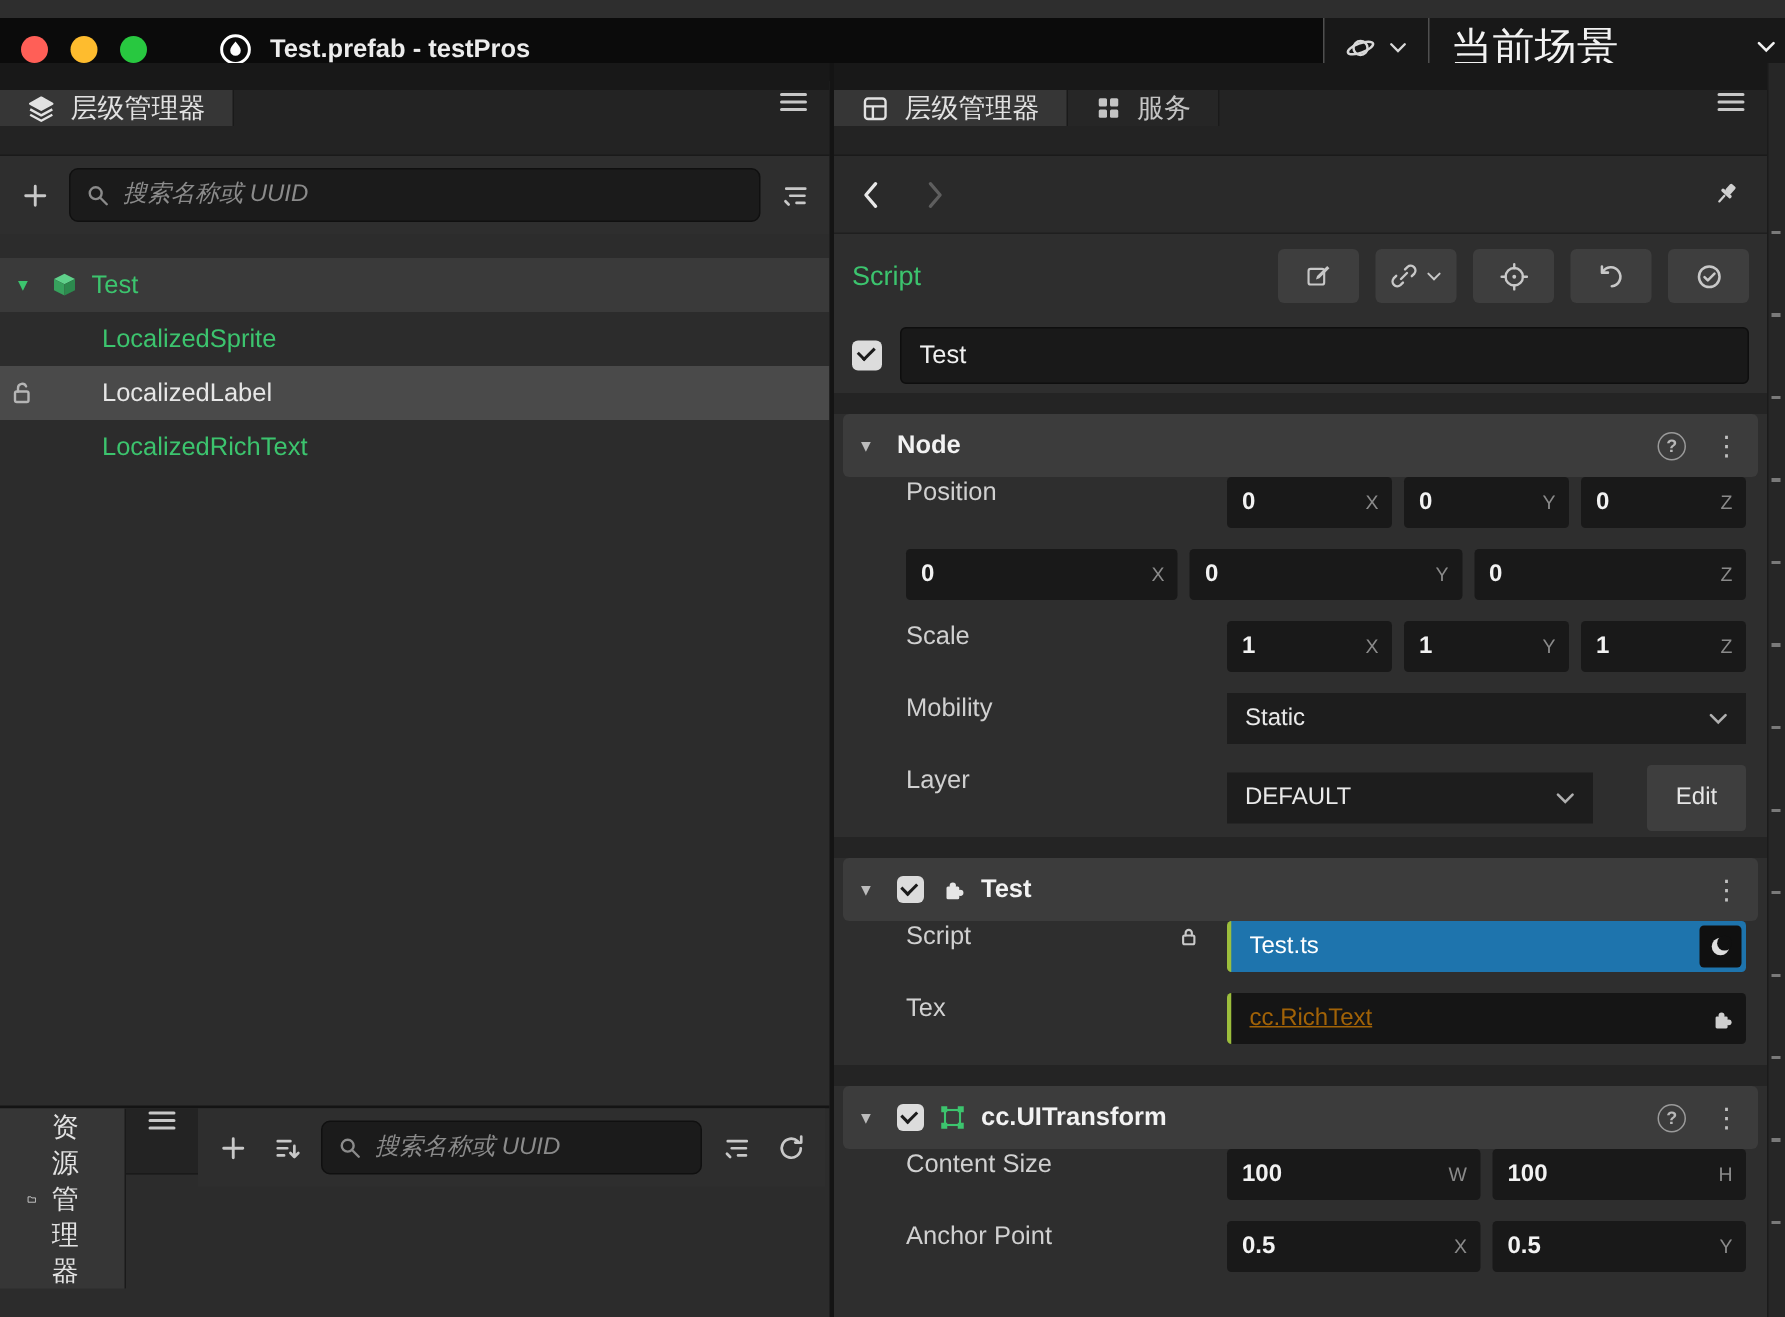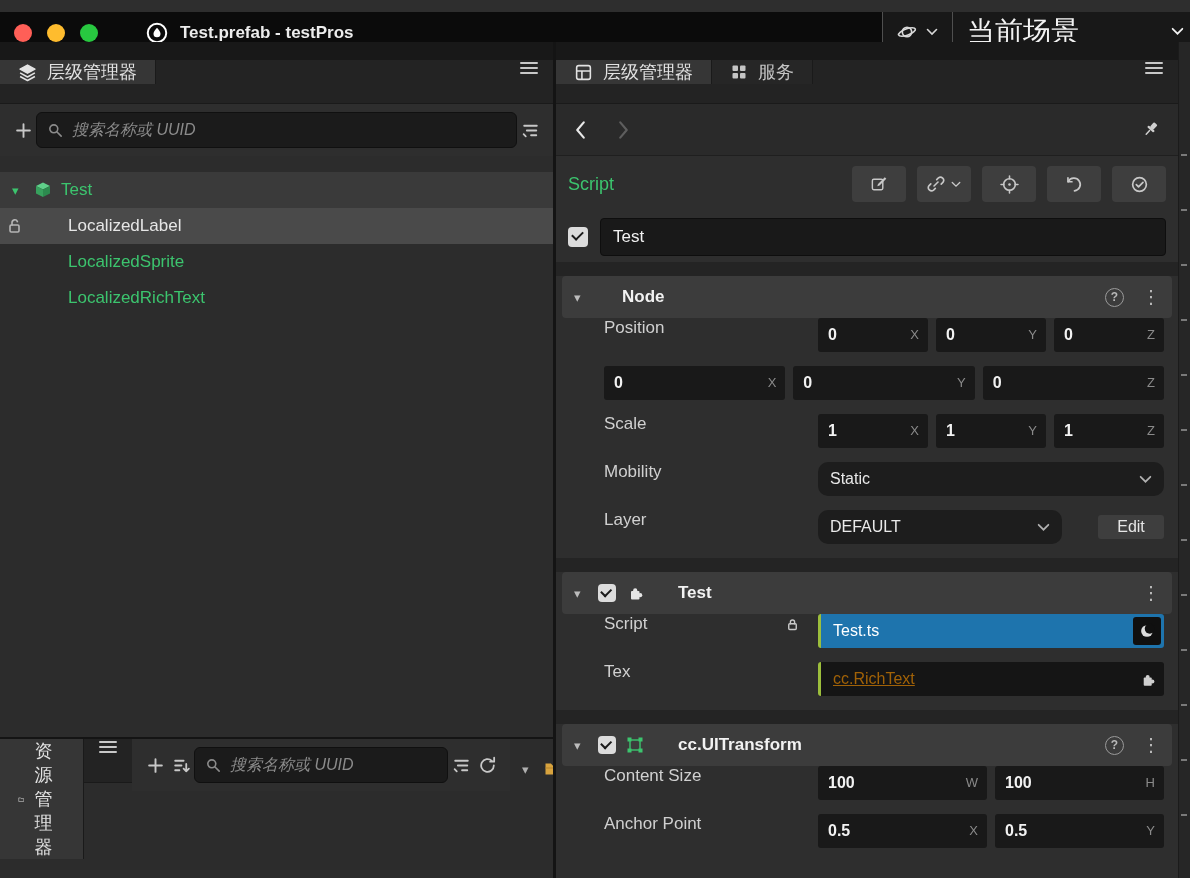--- a/index.html
+++ b/index.html
@@ -39,21 +39,21 @@
 
   
   .top-strip { height:18px; background:#181818; }
   .panel-head { height:44px; background:#232323; display:flex; align-items:flex-start; border-bottom:1px solid #1a1a1a; }
   .ptab { display:flex; align-items:center; gap:10px; padding:0 18px; font-size:18px; color:#e2e2e2; background:#363636; border-right:1px solid #1a1a1a; }
   .ptab.inactive { background:#262626; color:#c4c4c4; }
   .head-spacer { flex:1; }
   .iconbtn { display:flex; align-items:center; justify-content:center; padding:0 14px; color:#c8c8c8; cursor:pointer; }
 
   
-  .toolbar { height:52px; display:flex; align-items:center; padding:0 10px; background:#2e2e2e; }
+  .toolbar { height:52px; display:flex; align-items:center; gap:10px; padding:0 10px; background:#2e2e2e; }
   .toolicon { color:#c8c8c8; display:flex; align-items:center; justify-content:center; width:26px; height:26px; }
   .search { flex:1; height:36px; background:#1b1b1b; border:1px solid #101010; border-radius:6px; display:flex; align-items:center; gap:8px; padding:0 10px; color:#8b8b8b; }
   .search input { flex:1; background:transparent; border:none; outline:none; color:#dddddd; font-size:16px; font-family:inherit; }
   .search input::placeholder { color:#8b8b8b; font-style:italic; }
 
   
   .hierarchy { height:695px; display:flex; flex-direction:column; background:#2c2c2c; }
   .tree { flex:1; padding-top:16px; background:#2c2c2c; overflow:hidden; }
   .trow { height:36px; display:flex; align-items:center; font-size:17px; color:#e6e6e6; }
   .trow .fold { width:14px; margin:0 8px 0 12px; font-size:13px; }
@@ -82,34 +82,34 @@
   .checkbox { width:20px; height:20px; background:#dcdcdc; border-radius:4px; position:relative; flex:none; cursor:pointer; }
   .checkbox::after { content:""; position:absolute; left:4px; top:4px; width:9px; height:5px;
     border-left:2.5px solid #1b1b1b; border-bottom:2.5px solid #1b1b1b; transform:rotate(-45deg); }
   .checkbox.small { width:18px; height:18px; }
   .checkbox.small::after { left:3px; top:3.5px; width:8px; height:4.5px; }
   .name-input { flex:1; height:38px; background:#191919; border:1px solid #0e0e0e; border-radius:4px; color:#f0f0f0; font-size:17px; padding:0 12px; outline:none; font-family:inherit; }
 
   .sec-gap { height:14px; background:#242424; }
   .sec-head { height:42px; margin:0 6px; background:#3c3c3c; border-radius:4px; display:flex; align-items:center; gap:10px; padding:0 12px; }
   .sec-head .fold { font-size:13px; color:#bcbcbc; width:14px; }
-  .sec-title { font-size:17px; font-weight:700; color:#f2f2f2;margin-left:24px; }
+  .sec-title { font-size:17px; font-weight:700; color:#f2f2f2; }
   .sec-right { margin-left:auto; display:flex; align-items:center; gap:18px; }
   .qmark { width:19px; height:19px; border:1.5px solid #9a9a9a; border-radius:50%; color:#b8b8b8; font-size:12px; font-weight:700; display:flex; align-items:center; justify-content:center; cursor:pointer; }
   .kebab { font-size:18px; color:#c0c0c0; cursor:pointer; letter-spacing:0; }
 
   .prow { height:48px; display:flex; align-items:flex-start; padding:0 14px 0 48px; background:#2e2e2e; }
   .plabel { width:214px; color:#d0d0d0; font-size:17px; display:flex; align-items:center; flex:none; }
   .plabel .lock-slot { margin-left:auto; margin-right:18px; color:#c9c9c9; }
   .pfields { flex:1; display:flex; gap:8px; align-items:center; min-width:0; }
   .vfield { flex:1; position:relative; height:34px; background:#191919; border-radius:3px; line-height:34px; padding:0 22px 0 10px; font-size:16px; font-weight:600; color:#f2f2f2; cursor:text; min-width:0; }
   .vaxis { position:absolute; right:9px; top:0; color:#8a8a8a; font-size:13px; font-weight:400; }
-  .dd { flex:1; height:34px; background:#1d1d1d; border-radius:10px; display:flex; align-items:center; padding:0 12px; font-size:16px; font-weight:500; color:#e9e9e9; cursor:pointer; }
+  .dd { flex:1; height:34px; background:#1d1d1d; border-radius:0; display:flex; align-items:center; padding:0 12px; font-size:16px; font-weight:500; color:#e9e9e9; cursor:pointer; }
   .dd .ddchev { margin-left:auto; color:#b0b0b0; }
-  .edit-btn { width:66px; height:24px; margin-left:28px; background:#3e3e3e; border-radius:3px; display:flex; align-items:center; justify-content:center; font-size:16px; color:#e6e6e6; cursor:pointer; }
+  .edit-btn { width:66px; height:44px; margin-left:28px; background:#3e3e3e; border-radius:3px; display:flex; align-items:center; justify-content:center; font-size:16px; color:#e6e6e6; cursor:pointer; }
 
   .afield { flex:1; position:relative; height:34px; border-radius:3px; display:flex; align-items:center; padding:0 40px 0 12px; border-left:3px solid #9cbe3c; min-width:0; }
   .afield.script { background:#1e74ad; color:#ffffff; font-weight:500; }
   .afield.tex { background:#151515; color:#a16207;text-decoration:underline; }
   .asset-box { position:absolute; right:3px; top:3px; width:28px; height:28px; background:#101010; border-radius:3px; display:flex; align-items:center; justify-content:center; color:#d8d8d8; }
   .afield.tex .asset-box { background:transparent; }
 </style>
 </head>
 <body>
 
@@ -194,29 +194,29 @@
         <div class="tree">
           <div class="trow root">
             <span class="fold green-text">▾</span>
             <svg width="18" height="18" viewBox="0 0 18 18" style="margin-right:9px">
                 <polygon points="9,1.5 16,5 9,8.5 2,5" fill="#5fd08a"></polygon>
                 <polygon points="2,5 9,8.5 9,16 2,12.5" fill="#37a15d"></polygon>
                 <polygon points="16,5 9,8.5 9,16 16,12.5" fill="#2c8a4e"></polygon>
               </svg>
             <span class="tlabel green-text">Test</span>
           </div>
+          <div class="trow child">
+            <span class="tlabel green-text">LocalizedSprite</span>
+          </div>
           <div class="trow selected">
             <svg width="18" height="18" viewBox="0 0 18 18" fill="none" stroke="#b5b5b5" stroke-width="1.6" stroke-linecap="round">
                 <rect x="4" y="8" width="9" height="7" rx="1.2"></rect>
                 <path d="M6 8V5.6a2.8 2.8 0 0 1 5.4-1"></path>
               </svg>
             <span class="tlabel">LocalizedLabel</span>
-          </div>
-          <div class="trow child">
-            <span class="tlabel green-text">LocalizedSprite</span>
           </div>
           <div class="trow child">
             <span class="tlabel green-text">LocalizedRichText</span>
           </div>
         </div>
       </section>
 
       <div class="hsplit"></div>
 
       <section class="assets-panel">

